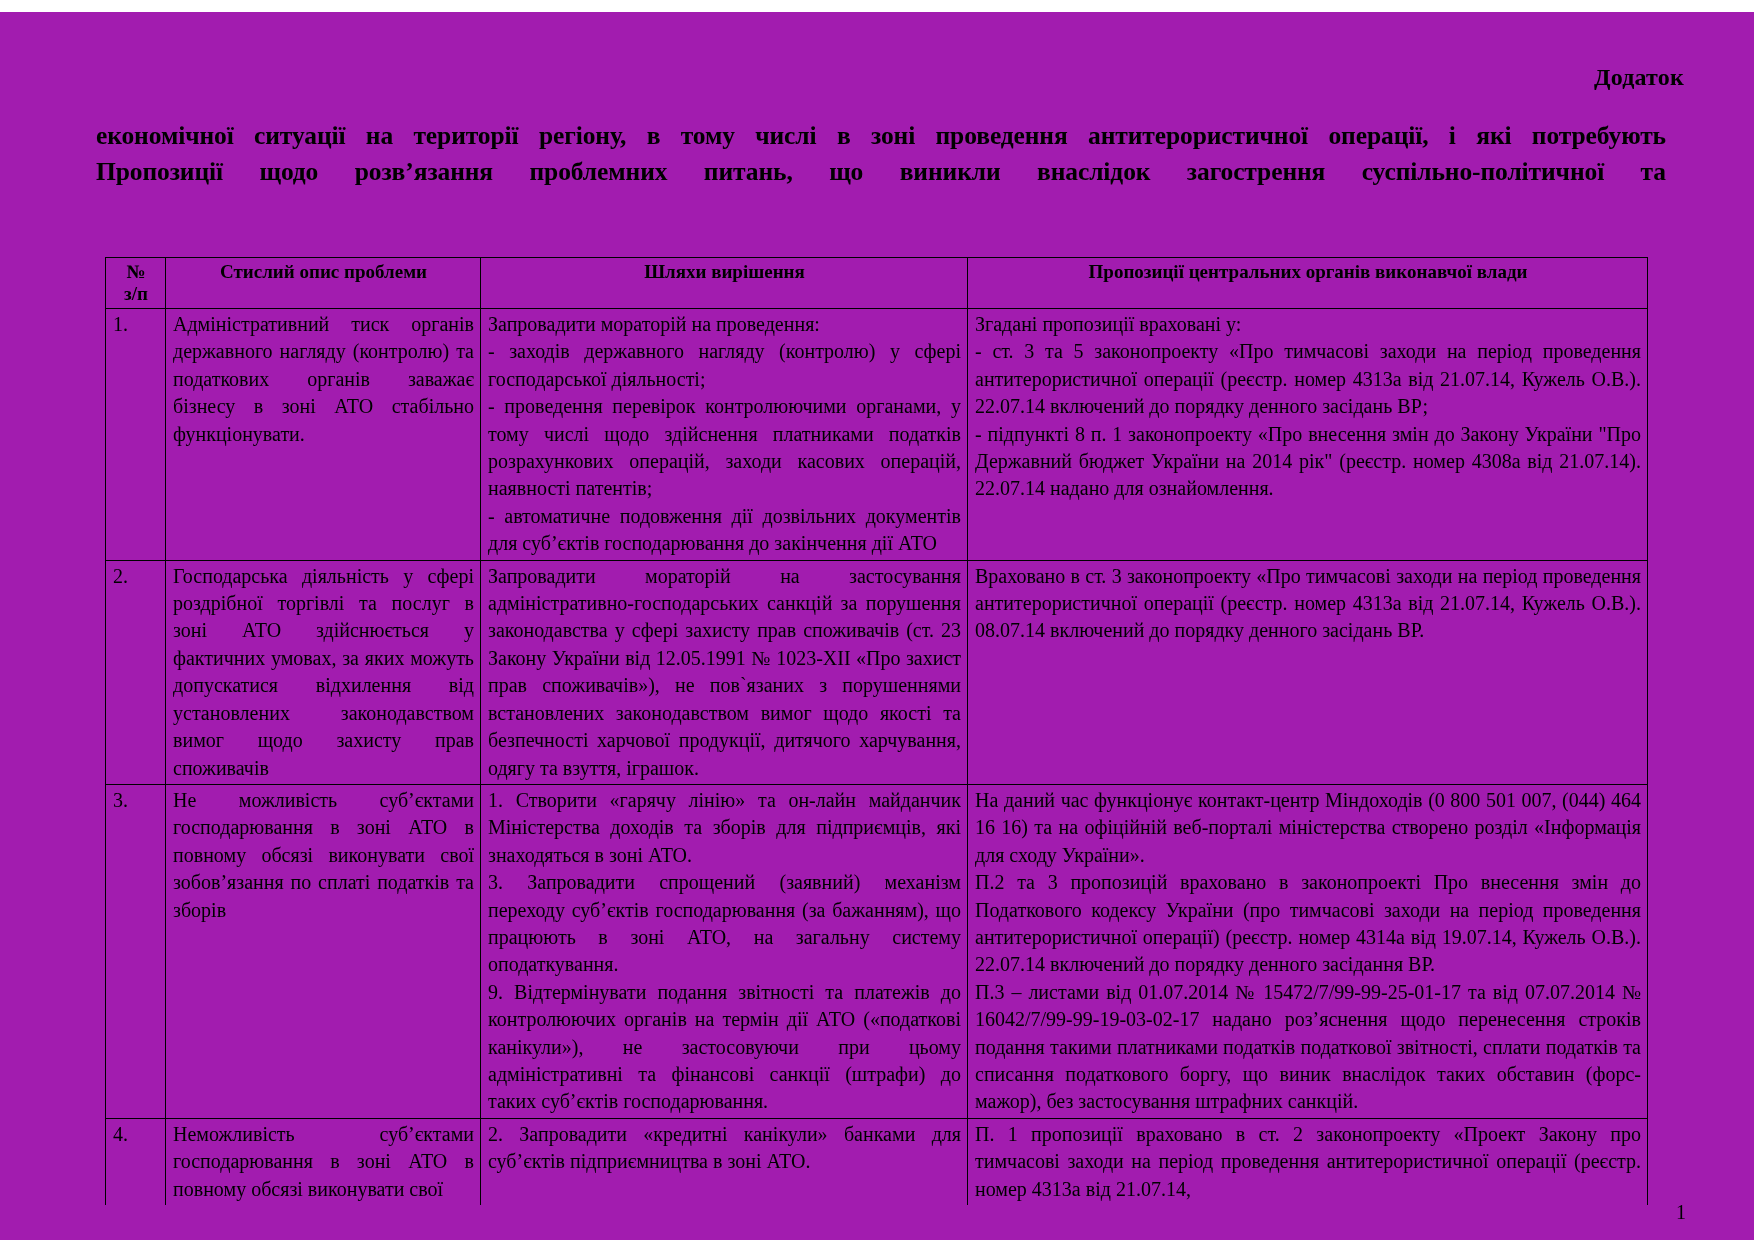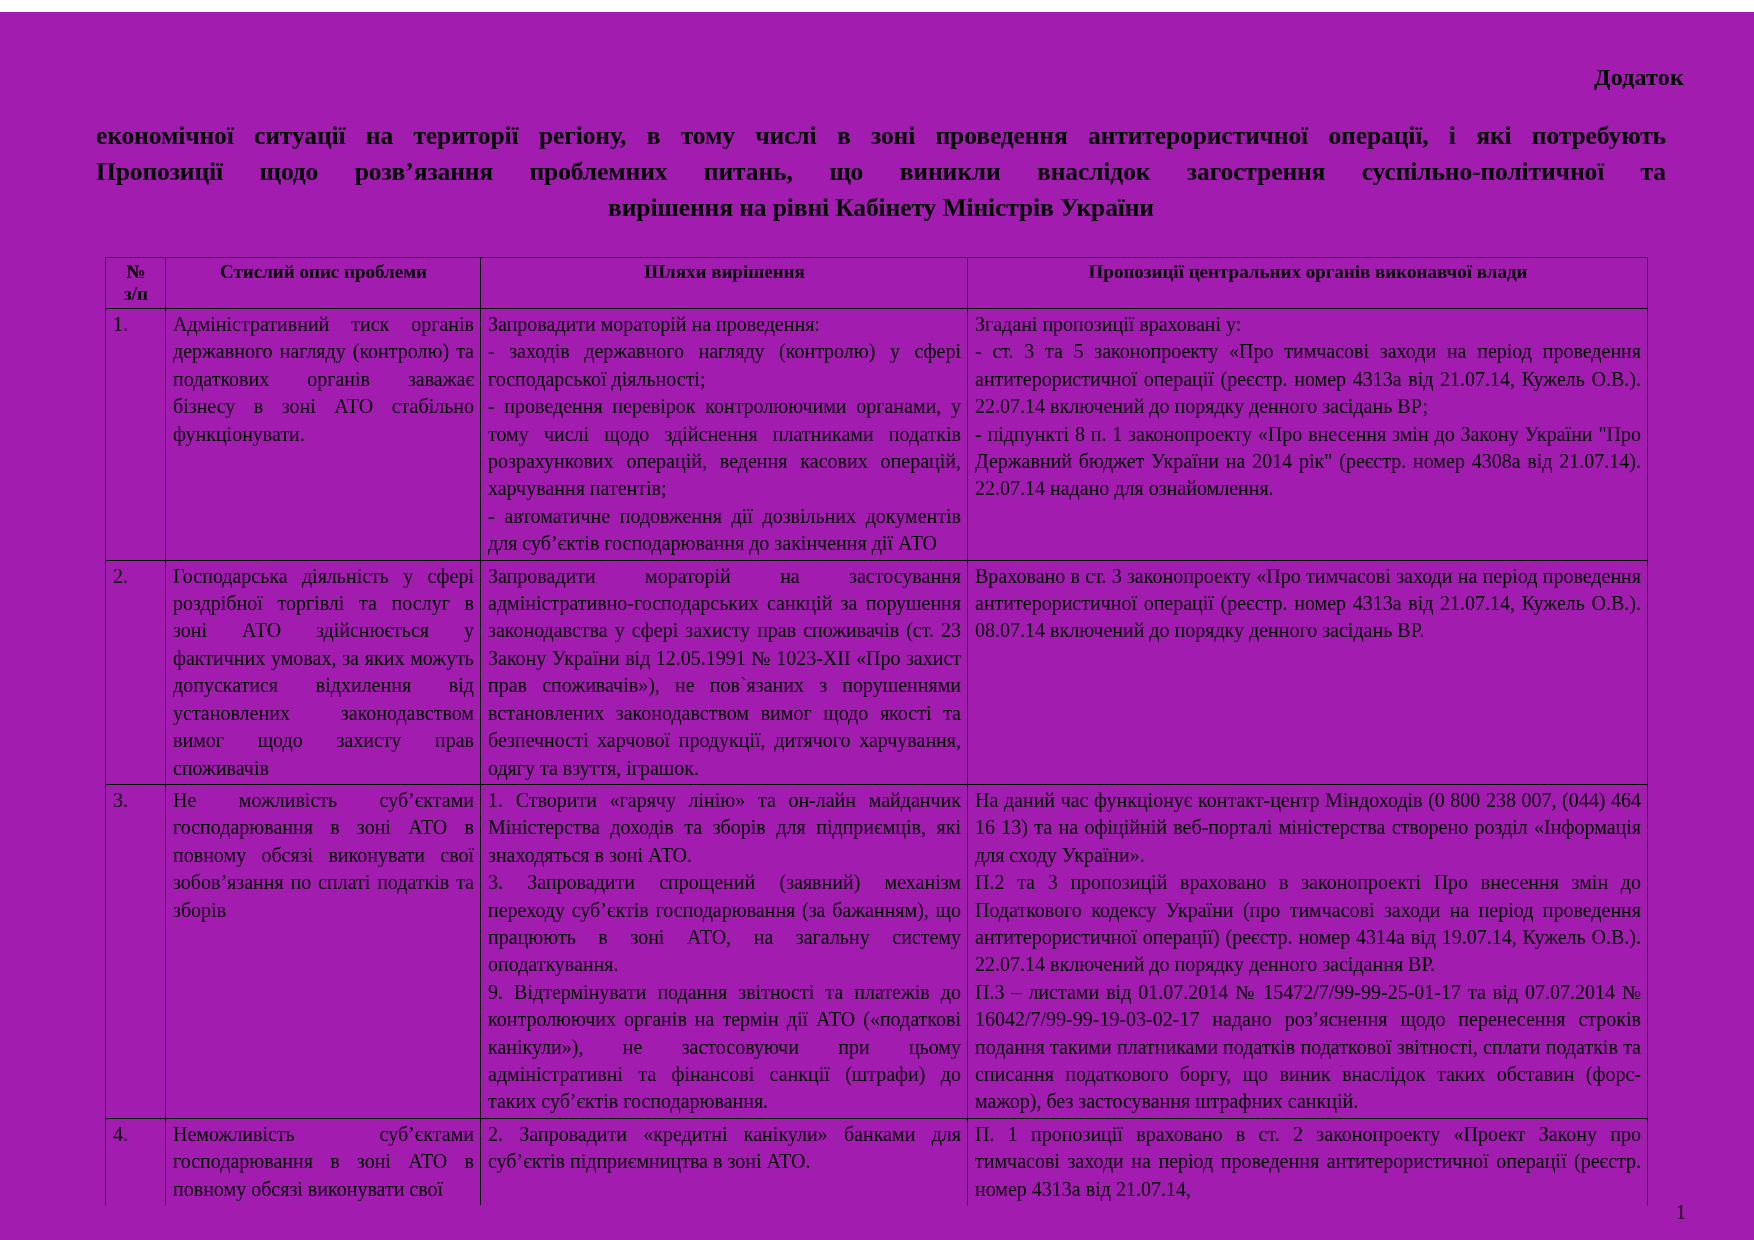--- a/index.html
+++ b/index.html
@@ -123,21 +123,20 @@
 </head>
 <body>
 
 <div class="page">
 
   <div class="top-label">Додаток</div>
 
   <div class="doc-title">
     <span class="t-line">економічної ситуації на території регіону, в тому числі в зоні проведення антитерористичної операції, і які потребують</span>
     <span class="t-line">Пропозиції щодо розв’язання проблемних питань, що виникли внаслідок загострення суспільно-політичної та</span>
-    <span class="t-line">вирішення на рівні Кабінету Міністрів України</span>
   </div>
 
   <div class="tbl-wrap">
     <table class="main">
       <colgroup>
         <col class="c-num">
         <col class="c-prob">
         <col class="c-way">
         <col class="c-prop">
       </colgroup>
@@ -154,21 +153,21 @@
       </thead>
       <tbody>
           <tr>
             <td class="cell-num">1.</td>
             <td class="cell-body">
               <p class="last-line-left">Адміністративний тиск органів державного нагляду (контролю) та податкових органів заважає бізнесу в зоні АТО стабільно функціонувати.</p>
             </td>
             <td class="cell-body">
               <p>Запровадити мораторій на проведення:</p>
               <p>- заходів державного нагляду (контролю) у сфері господарської діяльності;</p>
-              <p>- проведення перевірок контролюючими органами, у тому числі щодо здійснення платниками податків розрахункових операцій, ведення касових операцій, харчування патентів;</p>
+              <p>- проведення перевірок контролюючими органами, у тому числі щодо здійснення платниками податків розрахункових операцій, заходи касових операцій, наявності патентів;</p>
               <p class="last-line-left">- автоматичне подовження дії дозвільних документів для суб’єктів господарювання до закінчення дії АТО</p>
             </td>
             <td class="cell-body">
               <p>Згадані пропозиції враховані у:</p>
               <p>- ст. 3 та 5 законопроекту «Про тимчасові заходи на період проведення антитерористичної операції (реєстр. номер 4313а від 21.07.14, Кужель О.В.). 22.07.14 включений до порядку денного засідань ВР;</p>
               <p class="last-line-left">- підпункті 8 п. 1 законопроекту «Про внесення змін до Закону України "Про Державний бюджет України на 2014 рік" (реєстр. номер 4308а від 21.07.14). 22.07.14 надано для ознайомлення.</p>
             </td>
           </tr>
           <tr>
             <td class="cell-num">2.</td>
@@ -186,21 +185,21 @@
             <td class="cell-num">3.</td>
             <td class="cell-body">
               <p class="last-line-left">Не можливість суб’єктами господарювання в зоні АТО в повному обсязі виконувати свої зобов’язання по сплаті податків та зборів</p>
             </td>
             <td class="cell-body">
               <p>1. Створити «гарячу лінію» та он-лайн майданчик Міністерства доходів та зборів  для підприємців, які знаходяться в зоні АТО.</p>
               <p>3. Запровадити спрощений (заявний) механізм переходу суб’єктів господарювання (за бажанням), що працюють в зоні АТО, на загальну систему оподаткування.</p>
               <p class="last-line-left">9. Відтермінувати подання звітності та платежів до контролюючих органів на термін дії АТО («податкові канікули»), не застосовуючи при цьому адміністративні та фінансові санкції (штрафи) до таких суб’єктів господарювання.</p>
             </td>
             <td class="cell-body">
-              <p>На даний час функціонує контакт-центр Міндоходів (0 800 238 007, (044) 464 16 13) та на офіційній веб-порталі міністерства створено розділ «Інформація для сходу України».</p>
+              <p>На даний час функціонує контакт-центр Міндоходів (0 800 501 007, (044) 464 16 16) та на офіційній веб-порталі міністерства створено розділ «Інформація для сходу України».</p>
               <p>П.2 та 3 пропозицій враховано в законопроекті Про внесення змін до Податкового кодексу України (про тимчасові заходи на період проведення антитерористичної операції) (реєстр. номер 4314а від 19.07.14, Кужель О.В.). 22.07.14 включений до порядку денного засідання ВР.</p>
               <p class="last-line-left">П.3 – листами від 01.07.2014 № 15472/7/99-99-25-01-17 та від 07.07.2014 № 16042/7/99-99-19-03-02-17 надано роз’яснення щодо перенесення строків подання такими платниками податків податкової звітності, сплати податків та списання податкового боргу, що виник внаслідок таких обставин (форс-мажор), без застосування штрафних санкцій.</p>
             </td>
           </tr>
           <tr class="row-clip">
             <td class="cell-num">4.</td>
             <td class="cell-body">
               <p class="last-line-left">Неможливість суб’єктами господарювання в зоні АТО в повному обсязі виконувати свої</p>
             </td>
             <td class="cell-body">

